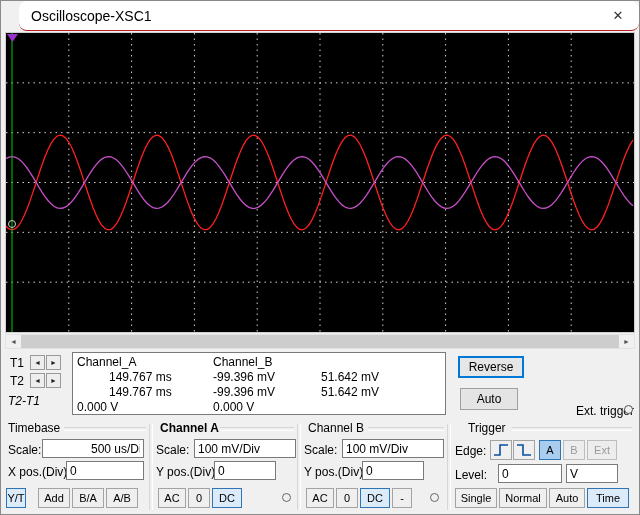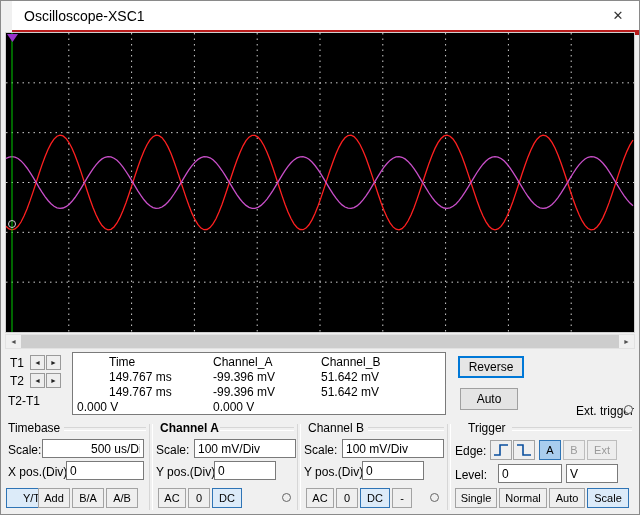--- a/index.html
+++ b/index.html
@@ -4,21 +4,21 @@
 <style>
   html,body{margin:0;padding:0;}
   body{
     width:640px;height:515px;position:relative;
     background:#f0f0f0;
     font-family:"Liberation Sans",sans-serif;
     font-size:12px;color:#000;overflow:hidden;
   }
   #window-frame{position:absolute;inset:0;border:1px solid #8a8a8a;box-sizing:border-box;pointer-events:none;}
   
-  #titlebar{position:absolute;left:12px;top:1px;right:1px;height:29px;background:#ffffff;border-bottom:5px solid #b91c1c;}
+  #titlebar{position:absolute;left:19px;top:1px;right:1px;height:29px;background:#ffffff;border-bottom:1px solid #b91c1c;border-radius:8px;}
   #title-text{position:absolute;left:12px;top:7px;font-size:14px;}
   #close-btn{position:absolute;right:10px;top:5px;width:22px;height:19px;display:flex;align-items:center;justify-content:center;font-size:13px;color:#333;cursor:default;}
   
   #screen{position:absolute;left:5px;top:32px;width:628px;height:299px;background:#000;border:1px solid #cfcfcf;}
   #watermark{position:absolute;right:16px;bottom:28px;color:#8f8f8f;font-size:25px;letter-spacing:2px;font-family:"DejaVu Serif",serif;white-space:nowrap;}
   
   #hscroll{position:absolute;left:5px;top:334px;width:630px;height:15px;background:#f0f0f0;border:1px solid #e2e2e2;box-sizing:border-box;}
   .sb-arrow{position:absolute;top:0;width:15px;height:13px;display:flex;align-items:center;justify-content:center;font-size:7px;color:#505050;background:#f0f0f0;}
   #sb-left{left:0;}
   #sb-right{right:0;}
@@ -86,25 +86,24 @@
   <div id="sb-thumb"></div>
   <div id="sb-right" class="sb-arrow">►</div>
 </div>
 
 <span class="lbl" style="left:10px;top:356px;text-align:right;">T1</span>
 <div class="mini-btn" style="left:30px;top:355px;">◄</div>
 <div class="mini-btn" style="left:46px;top:355px;">►</div>
 <span class="lbl" style="left:10px;top:374px;">T2</span>
 <div class="mini-btn" style="left:30px;top:373px;">◄</div>
 <div class="mini-btn" style="left:46px;top:373px;">►</div>
-<span class="lbl" style="left:8px;top:394px;">T2-T1</span>
+<span class="lbl" style="left:8px;top:394px;font-style:italic;">T2-T1</span>
 
 <div id="readout">
   <div class="r-row r-head">
-    <span class="c1">Time</span>
     <span class="c2">Channel_A</span>
     <span class="c3">Channel_B</span>
   </div>
   <div class="r-row">
     <span class="c1">149.767 ms</span>
     <span class="c2">-99.396 mV</span>
     <span class="c3">51.642 mV</span>
   </div>
   <div class="r-row">
     <span class="c1">149.767 ms</span>
@@ -128,21 +127,21 @@
 <div class="cline" style="left:64px;width:82px;"></div>
 <div class="cline" style="left:220px;width:74px;"></div>
 <div class="cline" style="left:368px;width:76px;"></div>
 <div class="cline" style="left:512px;width:120px;"></div>
 
 <span class="lbl" style="left:8px;top:421px;">Timebase</span>
 <span class="lbl" style="left:8px;top:443px;">Scale:</span>
 <input class="input" style="left: 42px; top: 439px; width: 102px; padding-left: 48px;" value="500 us/Div">
 <span class="lbl" style="left:8px;top:465px;">X pos.(Div):</span>
 <input class="input" style="left: 66px; top: 461px; width: 78px;" value="0">
-<div class="btn sel" style="left:6px;top:488px;width:51px;">Y/T</div>
+<div class="btn sel" style="left:6px;top:488px;width:20px;">Y/T</div>
 <div class="btn" style="left:38px;top:488px;width:32px;">Add</div>
 <div class="btn" style="left:72px;top:488px;width:32px;">B/A</div>
 <div class="btn" style="left:106px;top:488px;width:32px;">A/B</div>
 
 <span class="lbl" style="left:160px;top:421px;font-weight:bold;">Channel A</span>
 <span class="lbl" style="left:156px;top:443px;">Scale:</span>
 <input class="input" style="left: 194px; top: 439px; width: 102px;" value="100 mV/Div">
 <span class="lbl" style="left:156px;top:465px;">Y pos.(Div):</span>
 <input class="input" style="left: 214px; top: 461px; width: 62px;" value="0">
 <div class="btn" style="left:158px;top:488px;width:28px;">AC</div>
@@ -175,13 +174,13 @@
 </div>
 <div class="btn sel-strong" style="left:539px;top:440px;width:22px;">A</div>
 <div class="btn dis" style="left:563px;top:440px;width:22px;">B</div>
 <div class="btn dis" style="left:587px;top:440px;width:30px;">Ext</div>
 <span class="lbl" style="left:455px;top:468px;">Level:</span>
 <input class="input" style="left: 498px; top: 464px; width: 64px;" value="0">
 <input class="input" style="left: 566px; top: 464px; width: 52px;" value="V">
 <div class="btn" style="left:455px;top:488px;width:42px;">Single</div>
 <div class="btn" style="left:499px;top:488px;width:48px;">Normal</div>
 <div class="btn" style="left:549px;top:488px;width:36px;text-align:right;">Auto</div>
-<div class="btn sel" style="left:587px;top:488px;width:42px;">Scale</div>
+<div class="btn sel" style="left:587px;top:488px;width:42px;">Time</div>
 
 </body></html>

